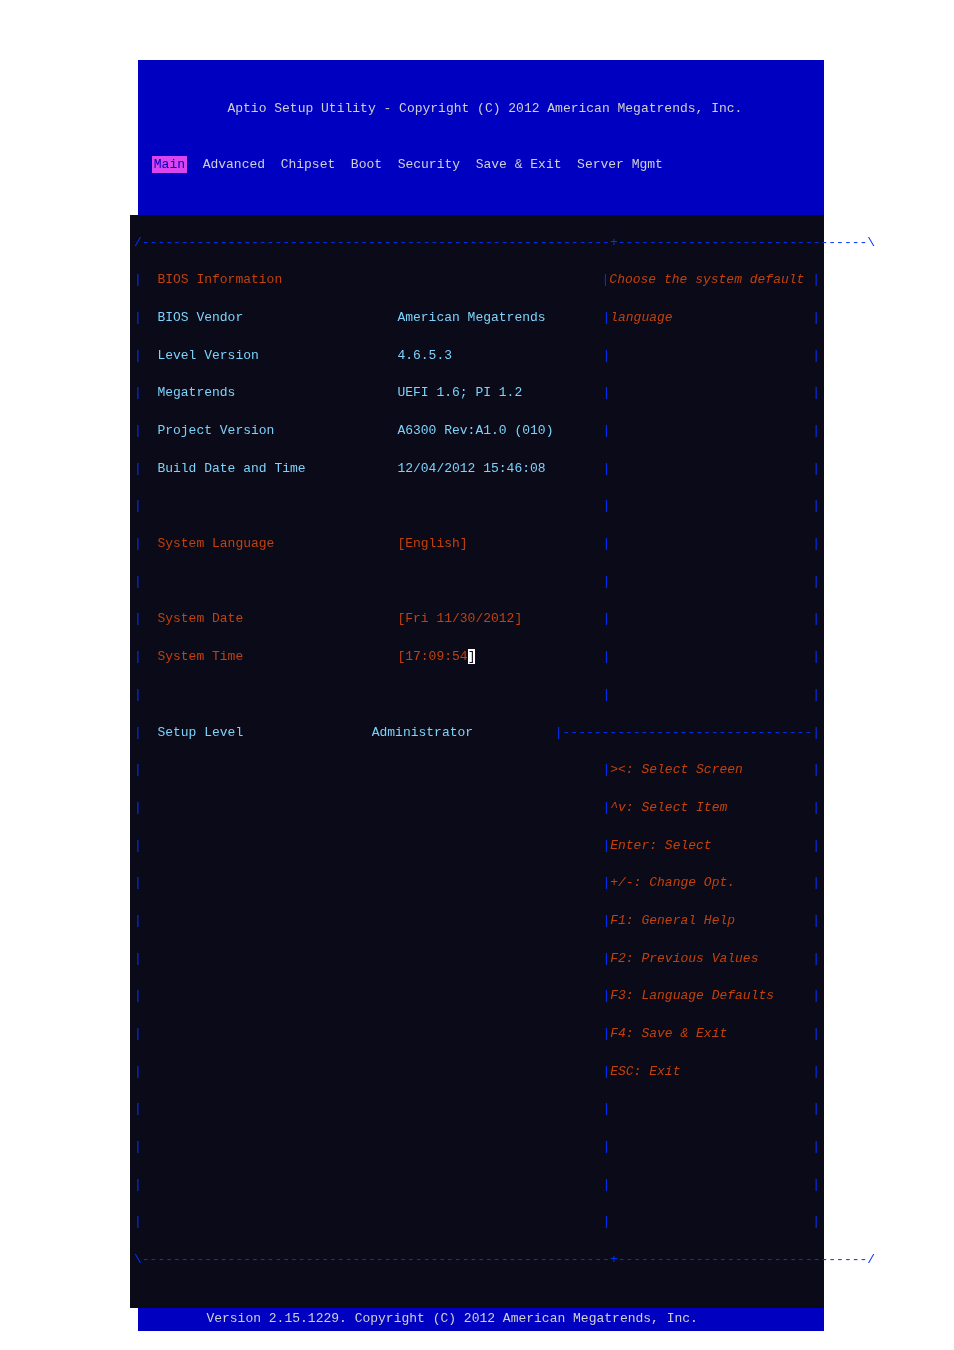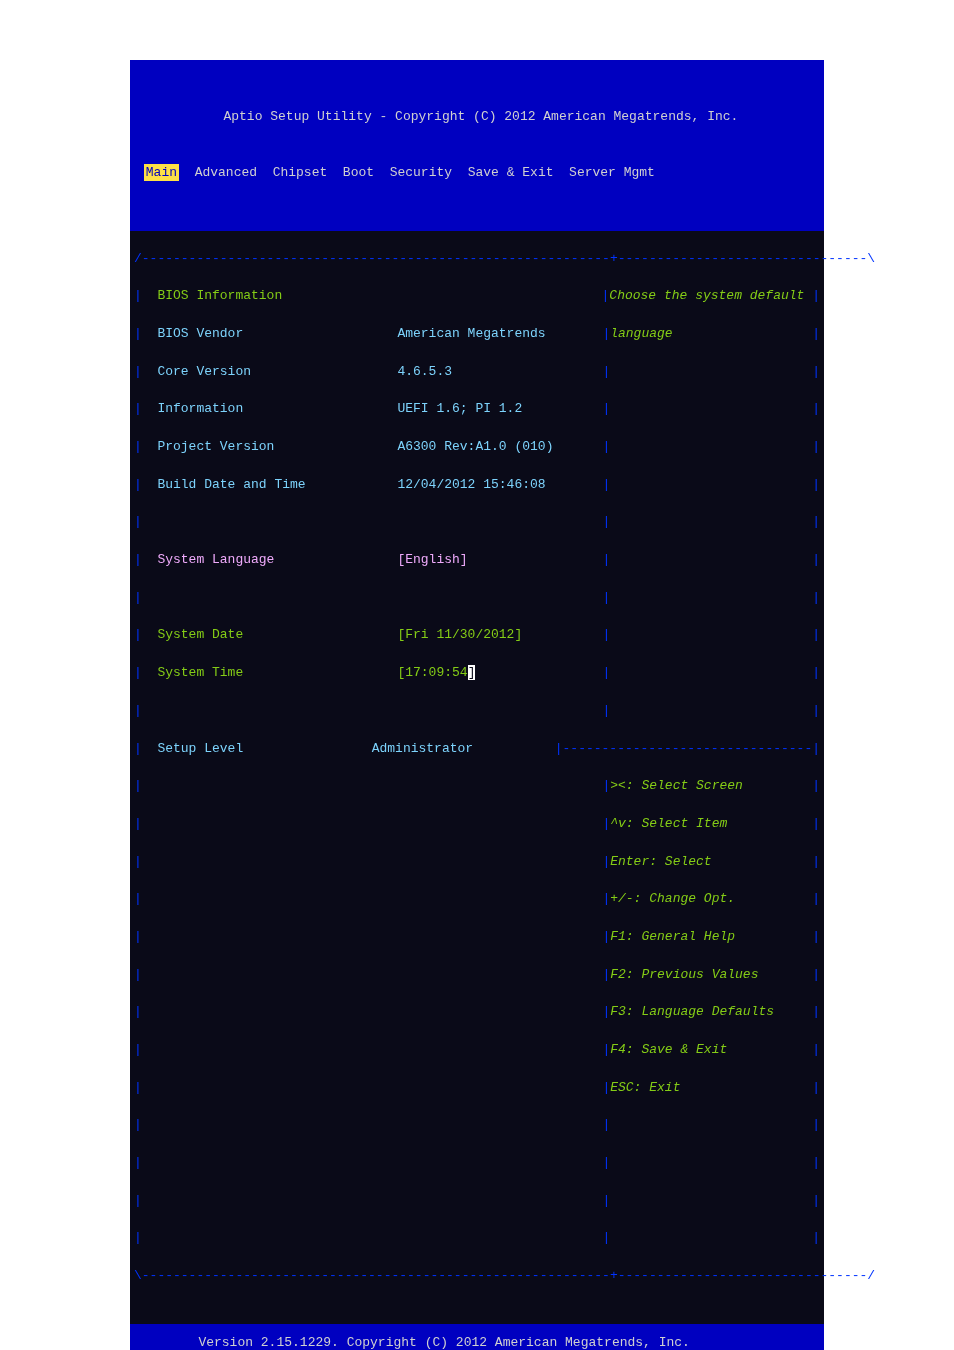--- a/index.html
+++ b/index.html
@@ -15,62 +15,63 @@
   }
   .bios-box {
     margin: 0 60px;
     font-family: "Courier New", monospace;
     font-size: 13px;
     line-height: 1.45;
   }
   .bios-header, .bios-footer {
     background: #0000c0;
     color: #d0d0d0;
-    padding: 10px 6px;
+    padding: 2px 6px;
     white-space: pre;
+    margin-left: 8px;
   }
   .bios-header .menu-active {
-    background: #fde047;
+    background: #d946ef;
     color: #0000c0;
     padding: 1px 2px;
   }
   .bios-body {
     background: #0a0a18;
     position: relative;
     padding: 0 4px;
     white-space: pre;
     color: #0033ff;
   }
   .bios-body .row { display: flex; }
   .bios-body .pipe { color: #0033ff; }
   .col-l { width: 240px; display: inline-block; }
   .col-m { width: 205px; display: inline-block; }
   .col-r { flex:1;font-style:italic; }
   .grey { color: #7dd3fc; }
-  .blue { color: #84cc16; }
-  .white { color: #f0abfc; }
+  .blue { color: #c2410c; }
+  .white { color: #c2410c; }
   .hl { background: #ffffff; color: #0a0a18; }
   .center { text-align: center; }
 </style>
 </head>
 <body>
 
 <div class="page">
 
   <div class="bios-box">
     <div class="bios-header">
       <div class="center"> Aptio Setup Utility - Copyright (C) 2012 American Megatrends, Inc.</div>
       <div> <span class="menu-active">Main</span><span>  Advanced  Chipset  Boot  Security  Save &amp; Exit  Server Mgmt</span></div>
     </div>
     <div class="bios-body">
 <div class="row"><span class="pipe">/------------------------------------------------------------+--------------------------------\</span></div>
 <div class="row"><span class="pipe">|  </span><span class="col-l blue">BIOS Information</span><span class="col-m"> </span><span class="pipe">|</span><span class="col-r blue">Choose the system default</span><span class="pipe"> |</span></div>
 <div class="row"><span class="pipe">|  </span><span class="col-l grey">BIOS Vendor</span><span class="col-m grey">American Megatrends</span><span class="pipe">|</span><span class="col-r blue">language</span><span class="pipe"> |</span></div>
-<div class="row"><span class="pipe">|  </span><span class="col-l grey">Core Version</span><span class="col-m grey">4.6.5.3</span><span class="pipe">|</span><span class="col-r"> </span><span class="pipe"> |</span></div>
-<div class="row"><span class="pipe">|  </span><span class="col-l grey">Information</span><span class="col-m grey">UEFI 1.6; PI 1.2</span><span class="pipe">|</span><span class="col-r"> </span><span class="pipe"> |</span></div>
+<div class="row"><span class="pipe">|  </span><span class="col-l grey">Level Version</span><span class="col-m grey">4.6.5.3</span><span class="pipe">|</span><span class="col-r"> </span><span class="pipe"> |</span></div>
+<div class="row"><span class="pipe">|  </span><span class="col-l grey">Megatrends</span><span class="col-m grey">UEFI 1.6; PI 1.2</span><span class="pipe">|</span><span class="col-r"> </span><span class="pipe"> |</span></div>
 <div class="row"><span class="pipe">|  </span><span class="col-l grey">Project Version</span><span class="col-m grey">A6300 Rev:A1.0 (010)</span><span class="pipe">|</span><span class="col-r"> </span><span class="pipe"> |</span></div>
 <div class="row"><span class="pipe">|  </span><span class="col-l grey">Build Date and Time</span><span class="col-m grey">12/04/2012 15:46:08</span><span class="pipe">|</span><span class="col-r"> </span><span class="pipe"> |</span></div>
 <div class="row"><span class="pipe">|  </span><span class="col-l"> </span><span class="col-m"> </span><span class="pipe">|</span><span class="col-r"> </span><span class="pipe"> |</span></div>
 <div class="row"><span class="pipe">|  </span><span class="col-l white">System Language</span><span class="col-m white">[English]</span><span class="pipe">|</span><span class="col-r"> </span><span class="pipe"> |</span></div>
 <div class="row"><span class="pipe">|  </span><span class="col-l"> </span><span class="col-m"> </span><span class="pipe">|</span><span class="col-r"> </span><span class="pipe"> |</span></div>
 <div class="row"><span class="pipe">|  </span><span class="col-l blue">System Date</span><span class="col-m blue">[Fri 11/30/2012]</span><span class="pipe">|</span><span class="col-r"> </span><span class="pipe"> |</span></div>
 <div class="row"><span class="pipe">|  </span><span class="col-l blue">System Time</span><span class="col-m"><span class="blue">[17:09:54</span><span class="hl">]</span></span><span class="pipe">|</span><span class="col-r"> </span><span class="pipe"> |</span></div>
 <div class="row"><span class="pipe">|  </span><span class="col-l"> </span><span class="col-m"> </span><span class="pipe">|</span><span class="col-r"> </span><span class="pipe"> |</span></div>
 <div class="row"><span class="pipe">|  </span><span class="col-l grey">Setup Level</span><span class="col-m grey">Administrator</span><span class="pipe">|--------------------------------|</span></div>
 <div class="row"><span class="pipe">|  </span><span class="col-l"> </span><span class="col-m"> </span><span class="pipe">|</span><span class="col-r blue">&gt;&lt;: Select Screen</span><span class="pipe"> |</span></div>

